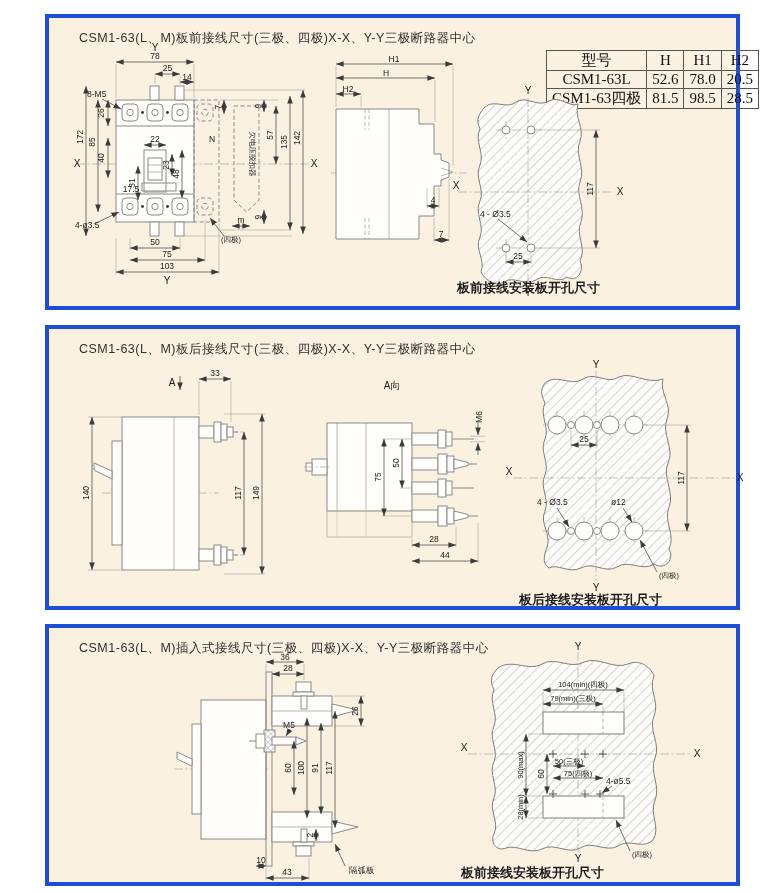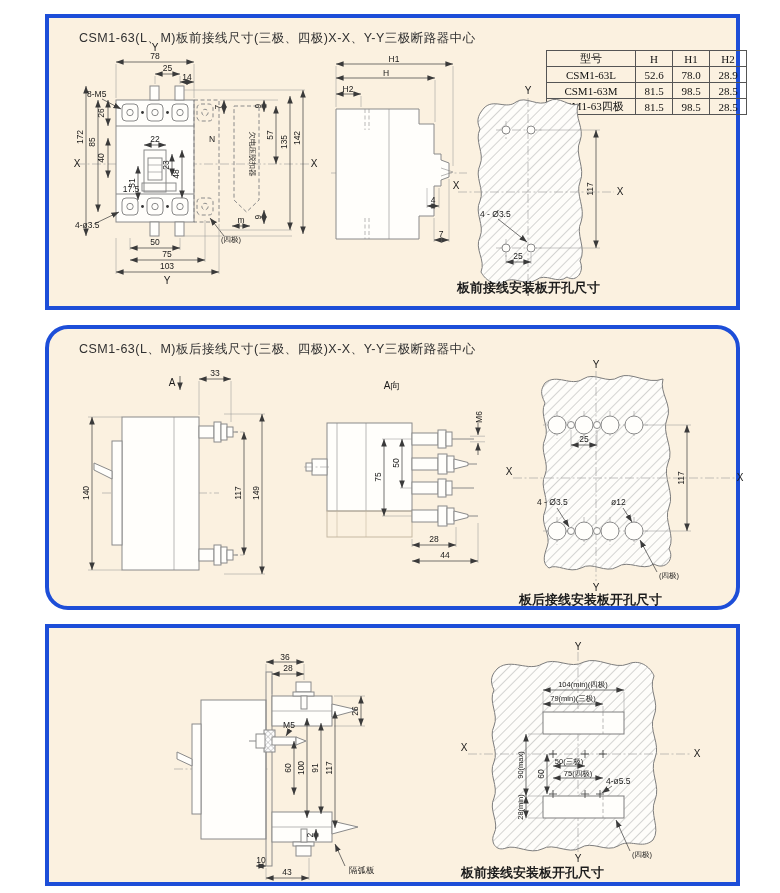--- a/index.html
+++ b/index.html
@@ -1,24 +1,24 @@
 <!DOCTYPE html>
 <html><head>
 <meta charset="utf-8">
 <style>
   html,body{margin:0;padding:0;background:#fff;}
   .page{position:relative;width:780px;height:893px;background:#ffffff;font-family:"Liberation Sans",sans-serif;overflow:hidden;}
   .panel{position:absolute;left:45px;width:695px;background:#fbf1e0;border:4px solid #1d4ed8;box-sizing:border-box;}
   #panel1{top:14px;height:296px;}
-  #panel2{top:325px;height:285px;border-radius:23px;}
+  #panel2{top:325px;height:285px;}
   #panel3{top:624px;height:262px;}
   .ptitle{position:absolute;left:30px;top:12px;font-size:12.5px;color:#303030;letter-spacing:.5px;white-space:nowrap;}
   .caption{position:absolute;font-family:"Liberation Serif",serif;font-weight:bold;font-size:13px;color:#1c1c1c;white-space:nowrap;text-align:center;}
   .note{position:absolute;font-family:"Liberation Serif",serif;font-weight:bold;font-size:11.5px;color:#1c1c1c;line-height:1.55;white-space:nowrap;}
-  table.spec{position:absolute;left:497px;top:32px;border-collapse:collapse;font-family:"Liberation Serif",serif;font-size:11px;color:#111;}
+  table.spec{position:absolute;left:497px;top:32px;border-collapse:collapse;font-family:"Liberation Serif",serif;font-size:15px;color:#111;}
   .spec td,.spec th{border:1px solid #555;padding:0 5px;text-align:center;font-weight:normal;height:15px;white-space:nowrap;}
   .spec th:first-child,.spec td:first-child{min-width:78px;}
   .spec td:not(:first-child),.spec th:not(:first-child){min-width:26px;}
   svg{position:absolute;overflow:visible;}
   .bf{fill:#fffefb;stroke:#8a8a8a;stroke-width:1;}
   .bl{fill:none;stroke:#8a8a8a;stroke-width:1;}
   .thin{stroke-width:.6;}
   .dash{stroke-dasharray:4 2.5;}
   .faint{stroke:#c6b9a3;}
   .cl{fill:none;stroke:#9c9c9c;stroke-width:.6;stroke-dasharray:9 2.5 2 2.5;}
@@ -206,27 +206,21 @@
           <tr>
         <th>型号</th>
         <th>H</th>
         <th>H1</th>
         <th>H2</th>
       </tr>
       <tr>
         <td>CSM1-63L</td>
             <td>52.6</td>
             <td>78.0</td>
-            <td>28.9</td>
-      </tr>
-      <tr>
-        <td>CSM1-63M</td>
-            <td>81.5</td>
-            <td>98.5</td>
-            <td>28.5</td>
+            <td>20.5</td>
       </tr>
       <tr>
         <td>CSM1-63四极</td>
             <td>81.5</td>
             <td>98.5</td>
             <td>28.5</td>
       </tr>
     </tbody>
       </table>
 
@@ -455,20 +449,21 @@
         <text class="st" x="30" y="142">4 - Ø3.5</text>
         <text class="st" x="104" y="142">ø12</text>
         <text class="st sm" x="152" y="215">(四极)</text>
       </g>
     </svg>
 
     <div class="caption" style="left:470px;top:262px">板后接线安装板开孔尺寸</div>
   </div>
 
   <div class="panel" id="panel3">
+    <div class="ptitle">CSM1-63(L、M)插入式接线尺寸(三极、四极)X-X、Y-Y三极断路器中心</div>
 
     <svg style="left:120px;top:26px" width="300" height="230" viewBox="0 0 300 230">
       <defs>
         <marker id="a7" viewBox="0 0 8 8" refX="7.6" refY="4" markerWidth="8" markerHeight="8" orient="auto-start-reverse" markerUnits="userSpaceOnUse">
             <path d="M0,1.2 L7.6,4 L0,6.8 Z" fill="#3a3a3a"></path>
           </marker>
         <pattern id="hx" patternUnits="userSpaceOnUse" width="4" height="4" patternTransform="rotate(45)">
             <rect width="4" height="4" fill="#fff"></rect>
             <path d="M0,0H4M0,0V4" stroke="#8a8a8a" stroke-width=".7" fill="none"></path>
           </pattern>

